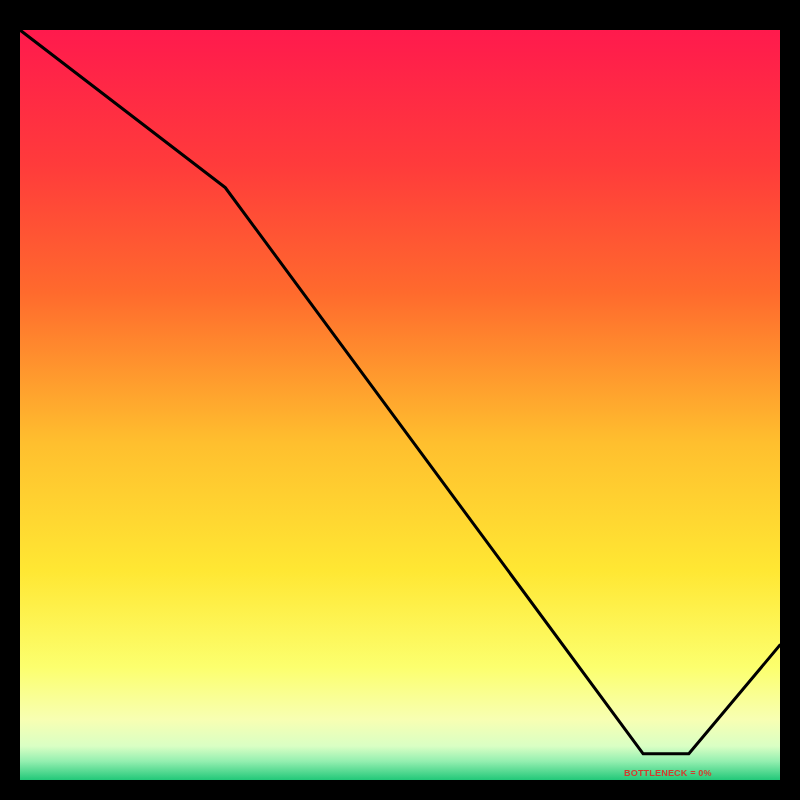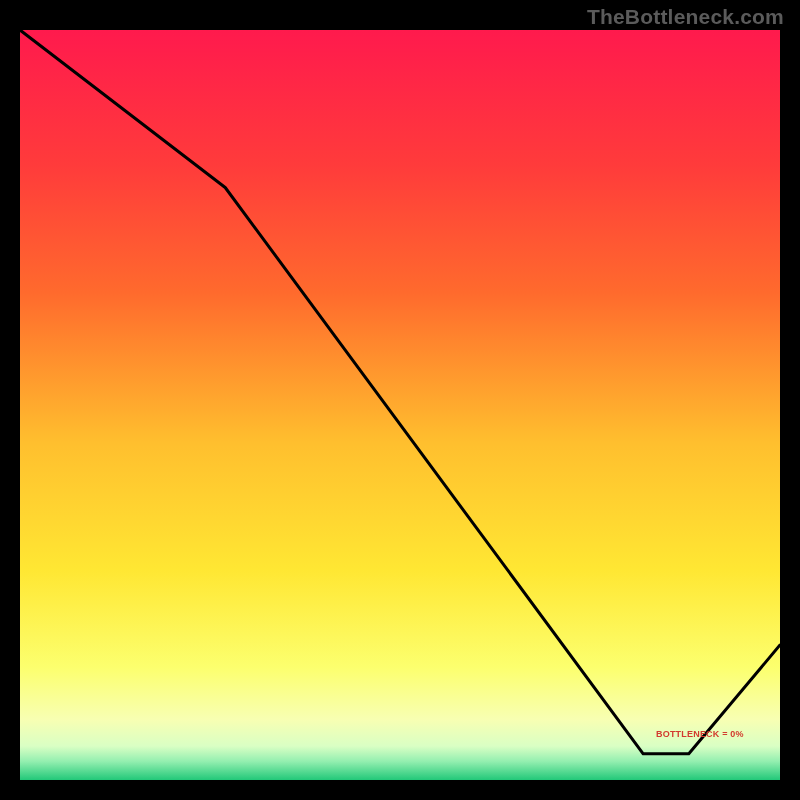--- a/index.html
+++ b/index.html
@@ -63,21 +63,20 @@
     font-weight: 700;
     letter-spacing: 0.2px;
     white-space: nowrap;
   }
 </style>
 </head>
 <body>
 
 <div class="stage">
 
-  <div class="watermark">TheBottleneck.com</div>
 
   <div class="chart-frame">
     <div class="plot-area">
 
       <svg class="gradient" viewBox="0 0 760 750" preserveAspectRatio="none">
         <defs>
           <linearGradient id="heat" x1="0" y1="0" x2="0" y2="1">
               <stop offset="0.00%" stop-color="#ff1a4d"></stop>
               <stop offset="18.00%" stop-color="#ff3b3b"></stop>
               <stop offset="35.00%" stop-color="#ff6a2d"></stop>
@@ -90,18 +89,18 @@
               <stop offset="100.00%" stop-color="#22c879"></stop>
             </linearGradient>
         </defs>
         <rect x="0" y="0" width="760" height="750" fill="url(#heat)"></rect>
       </svg>
 
       <svg class="line-svg" viewBox="0 0 760 750" preserveAspectRatio="none">
         <polyline id="curve" fill="none" stroke="#000" stroke-width="3" stroke-linejoin="round" stroke-linecap="round" points="0.0,0.0 205.2,157.5 623.2,723.8 668.8,723.8 760.0,615.0"></polyline>
       </svg>
 
-      <div id="bn-label" class="bottleneck-label" style="left: 604px; top: 699px; margin-left: 32px;">BOTTLENECK = 0%</div>
+      <div id="bn-label" class="bottleneck-label" style="left: 604px; top: 738px;">BOTTLENECK = 0%</div>
 
     </div>
   </div>
 
 </div>
 
 </body></html>

